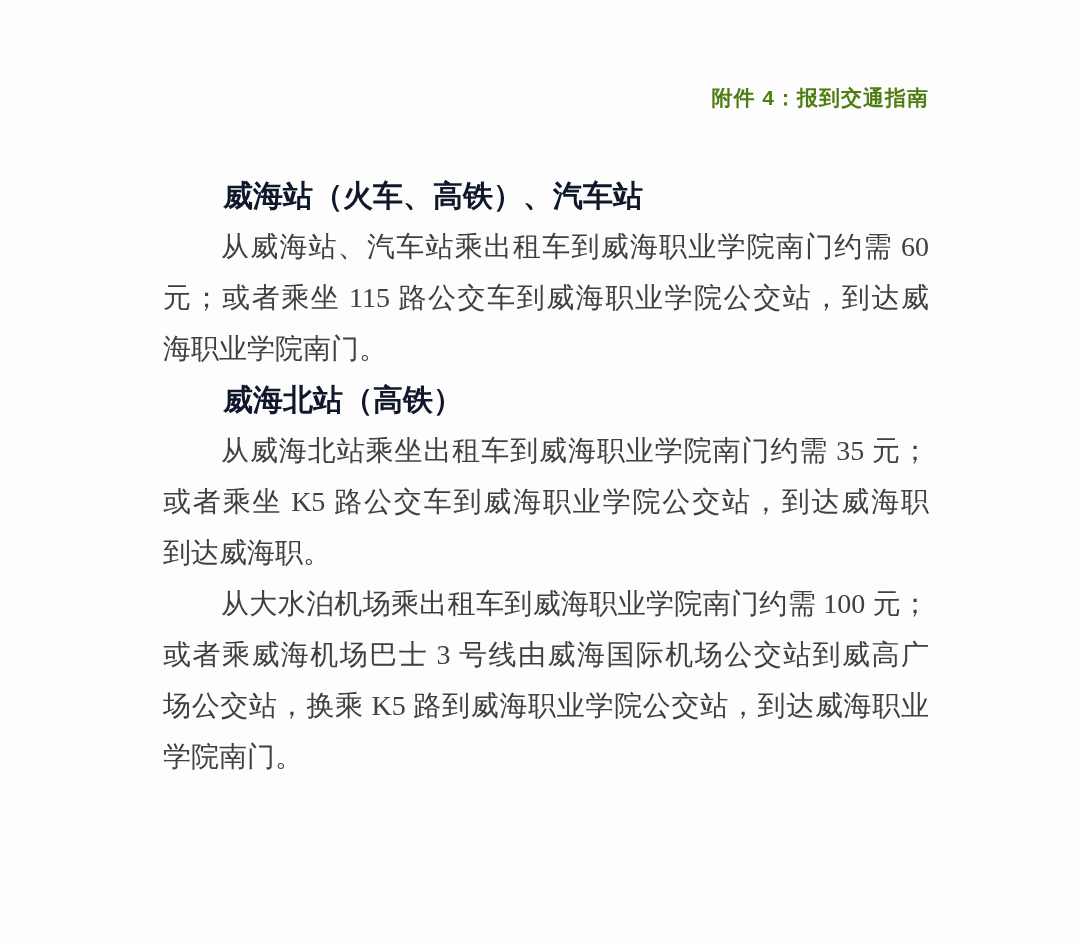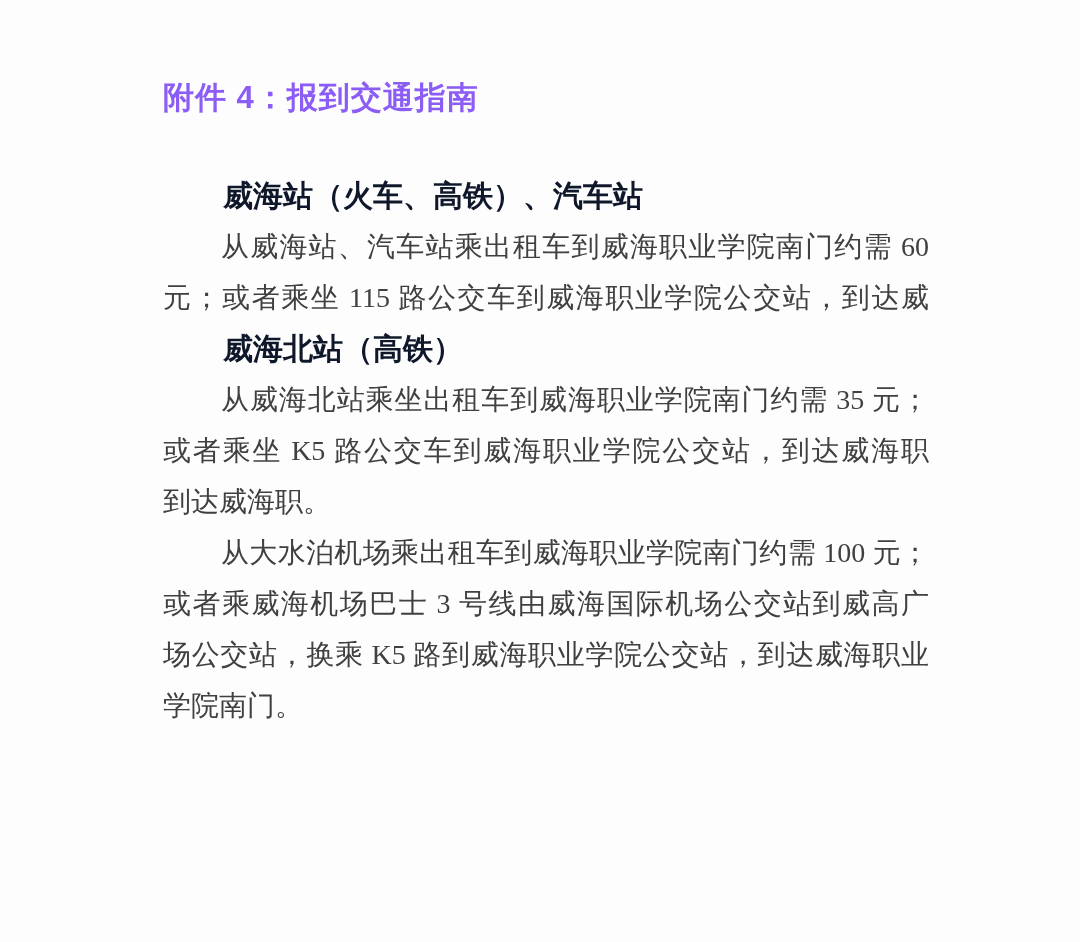--- a/index.html
+++ b/index.html
@@ -15,27 +15,27 @@
     color: #1c1c1c;
   }
   .content {
     position: absolute;
     left: 163px; top: 72px;
     width: 766px;
   }
   .doc-title {
     height: 52px;
     line-height: 52px;
-    text-align: left;
+    text-align: right;
     font-family: "Liberation Sans", sans-serif;
     font-weight: bold;
-    font-size: 31px;
+    font-size: 21px;
     letter-spacing: 1px;
     margin-bottom: 46px;
-    color: #8b5cf6;
+    color: #4d7c0f;
   }
   .line {
     height: 51px;
     line-height: 51px;
     font-size: 28px;
     white-space: nowrap;
     color: #404040;
   }
   .heading {
     font-size: 30px;
@@ -57,20 +57,21 @@
 
 <div class="page">
   <div class="content">
 
     <div class="doc-title">附件 4：报到交通指南</div>
 
     <div>
       <div class="line heading">威海站（火车、高铁）、汽车站</div>
       <div class="line indent jfull">从威海站、汽车站乘出租车到威海职业学院南门约需 60</div>
       <div class="line jfull">元；或者乘坐 115 路公交车到威海职业学院公交站，到达威</div>
+      <div class="line">海职业学院南门。</div>
     </div>
 
     <div>
       <div class="line heading">威海北站（高铁）</div>
       <div class="line indent jfull">从威海北站乘坐出租车到威海职业学院南门约需 35 元；</div>
       <div class="line jfull">或者乘坐 K5 路公交车到威海职业学院公交站，到达威海职</div>
       <div class="line">到达威海职。</div>
     </div>
 
     <div>

